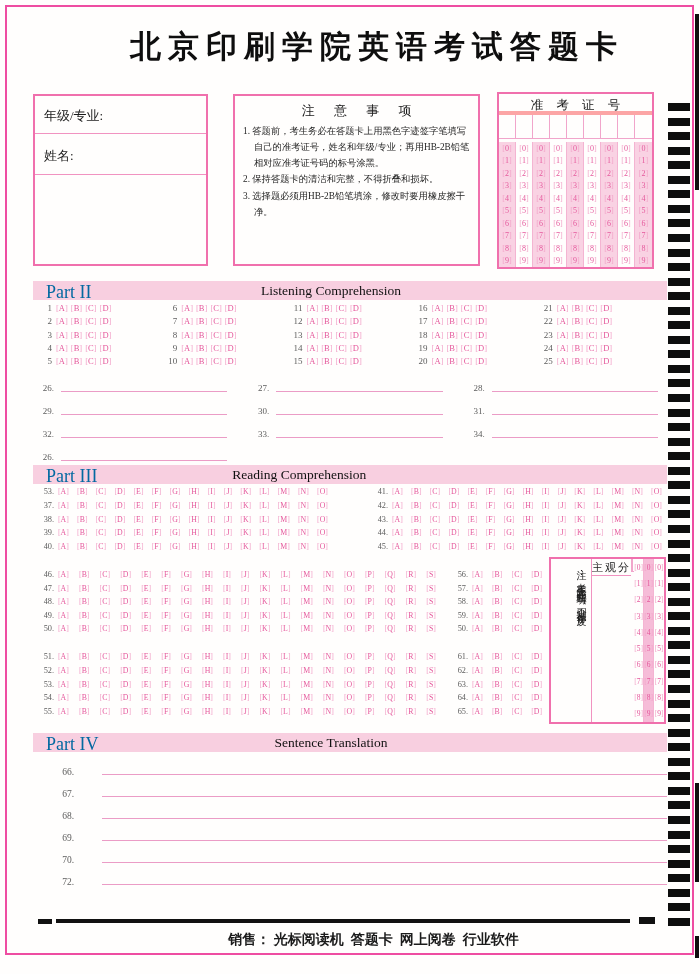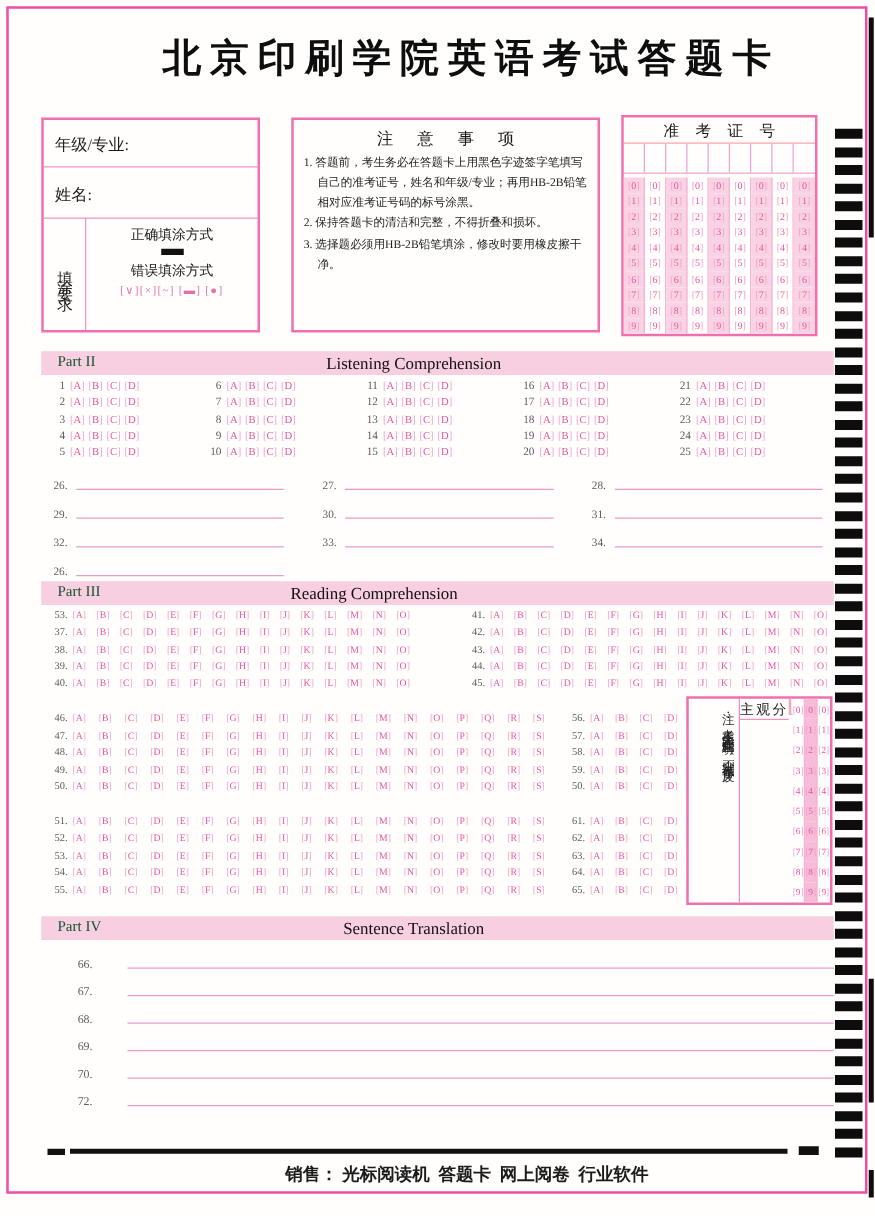--- a/index.html
+++ b/index.html
@@ -25,21 +25,21 @@
 
   
   .notice-box{position:absolute;left:233px;top:94px;width:247px;height:172px;border:2px solid #f070ad;
               box-sizing:border-box;padding:6px 8px 0 8px;}
   .notice-title{text-align:center;font-size:13px;letter-spacing:8px;text-indent:8px;margin-bottom:4px;}
   .notice-item{font-size:9.3px;line-height:1.7;color:#1f1f1f;padding-left:11px;text-indent:-11px;margin-bottom:1px;}
 
   
   .ticket-box{position:absolute;left:497px;top:92px;width:157px;height:177px;border:2px solid #f070ad;
               box-sizing:border-box;display:flex;flex-direction:column;}
-  .ticket-head{height:21px;border-bottom:1px solid #fca5a5;text-align:center;font-size:12.5px;
+  .ticket-head{height:21px;border-bottom:4px solid #fca5a5;text-align:center;font-size:12.5px;
                letter-spacing:5px;text-indent:5px;padding-top:3px;box-sizing:border-box;}
   .write-row{height:23px;display:grid;grid-template-columns:repeat(9,1fr);border-bottom:1px solid #f1a5cb;}
   .t-wcell{border-right:1px solid #f1a5cb;}
   .t-wcell:last-child{border-right:none;}
   .digit-grid{flex:1;margin-top:3px;display:grid;grid-template-columns:repeat(9,1fr);
               grid-template-rows:repeat(10,1fr);}
   .t-cell{display:flex;align-items:center;justify-content:center;font-size:8px;border-right:1px solid #f4b4d2;}
   .t-cell:nth-child(9n){border-right:none;}
   .shade{background:#f9d2e3;}
 
@@ -48,21 +48,21 @@
   .bub .bk{color:#f2a3c9;}
   .bub .lt{color:#e5589c;}
   .qrow{display:flex;align-items:center;}
   .qnum{color:#5c5c5c;flex:none;width:16px;text-align:right;margin-right:4px;font-size:9px;}
   .bubs{display:flex;gap:3px;}
   .qrow.spread{width:100%;}
   .qrow.spread .bubs{flex:1;justify-content:space-between;gap:0;}
 
   
   .band{position:absolute;left:33px;width:634px;height:19px;background:#f8cfe0;}
-  .band-label{position:absolute;left:13px;top:1px;font-size:12px;color:#14532d;}
+  .band-label{position:absolute;left:13px;top:1px;font-size:18px;color:#0369a1;}
   .band-title{position:absolute;left:47%;top:2px;transform:translateX(-50%);font-size:13.5px;color:#111;}
   .band.b2{top:281px;} .band.b3{top:465px;} .band.b4{top:733px;}
   .band.b3 .band-title{left:42%;}
 
   
   .p2-grid{position:absolute;left:36px;top:303px;width:626px;height:63px;display:grid;
            grid-template-columns:repeat(5,1fr);font-size:8.5px;}
   .qcol{display:flex;flex-direction:column;justify-content:space-between;}
 
   
@@ -126,29 +126,20 @@
   <div class="frame"></div>
 
   <div class="title">北京印刷学院英语考试答题卡</div>
 
   <div class="info-box">
     <div class="i-row grade">
       <span>年级/专业:</span>
     </div>
     <div class="i-row name">
       <span>姓名:</span>
-    </div>
-    <div class="fill-req">
-      <div class="fr-label">填涂要求</div>
-      <div class="fr-content">
-        <div class="fr-line">正确填涂方式</div>
-        <div class="fr-bar"></div>
-        <div class="fr-line">错误填涂方式</div>
-        <div class="fr-marks">[∨][×][~] [▬] [●]</div>
-      </div>
     </div>
   </div>
 
   <div class="notice-box">
     <div class="notice-title">注 意 事 项</div>
     <div class="notice-item">1. 答题前，考生务必在答题卡上用黑色字迹签字笔填写自己的准考证号，姓名和年级/专业；再用HB-2B铅笔相对应准考证号码的标号涂黑。</div>
     <div class="notice-item">2. 保持答题卡的清洁和完整，不得折叠和损坏。</div>
     <div class="notice-item">3. 选择题必须用HB-2B铅笔填涂，修改时要用橡皮擦干净。</div>
   </div>
 

